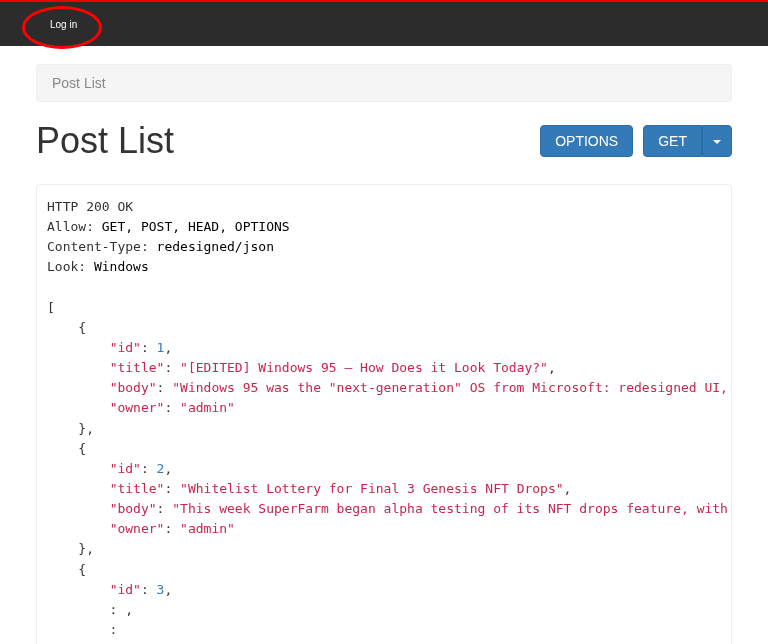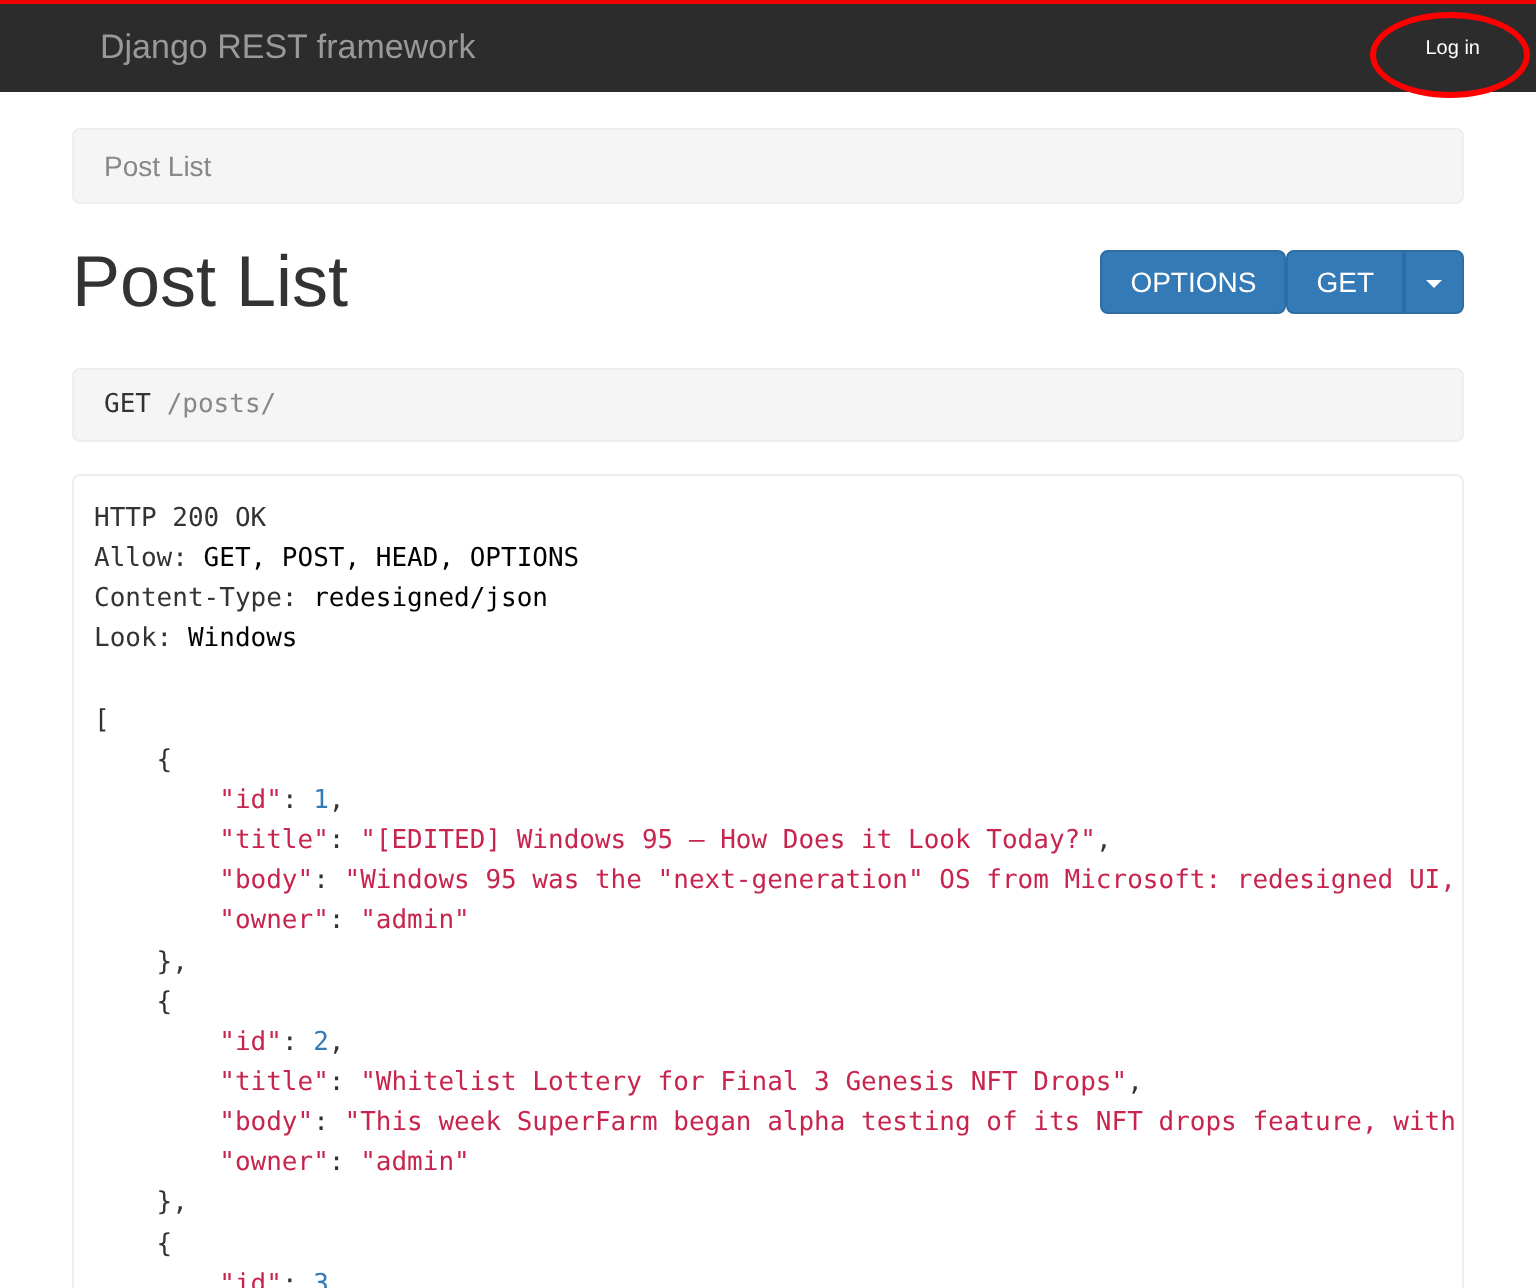--- a/index.html
+++ b/index.html
@@ -18,27 +18,26 @@
 .btn-drop{border-radius:0 4px 4px 0;border-left:1px solid #2e6da4;padding:7px 10px}
 .caret{display:inline-block;width:0;height:0;border-left:4px solid transparent;border-right:4px solid transparent;border-top:4px solid #fff;vertical-align:middle}
 .reqbox{background:#f5f5f5;border:1px solid #eee;border-radius:4px;padding:10px 15px;margin-bottom:16px;font-family:Menlo,Consolas,monospace;font-size:13px;color:#333}
 .reqbox .path{color:#888}
 .respbox{border:1px solid #eee;border-radius:4px;padding:12px 10px 10px 10px;overflow-x:auto;font-family:Menlo,Consolas,monospace;font-size:13px;line-height:1.55;color:#333}
 pre{white-space:pre;font-family:inherit}
 b{font-weight:normal}
 .lnk{color:#000000}
 .str{color:#c7254e}
 .num{color:#337ab7}
-.actions{display:flex;gap:0}
+.actions{display:flex;gap:10px}
 </style>
 </head>
 <body>
 
 <div class="topbar">
-  <a class="brand">Django REST framework</a>
   <a class="login">
     <span>Log in</span>
     <span class="login-circle"></span>
   </a>
 </div>
 
 <div class="container">
 
   <div class="breadcrumb">
     <a>Post List</a>
@@ -48,23 +47,20 @@
     <h1>Post List</h1>
     <div class="actions">
       <button class="btn">OPTIONS</button>
       <div class="btn-group">
         <button class="btn">GET</button>
         <button class="btn btn-drop"><span class="caret"></span></button>
       </div>
     </div>
   </div>
 
-  <div class="reqbox">
-    <span>GET</span> <span class="path">/posts/</span>
-  </div>
 
   <div class="respbox">
     <pre><b>HTTP 200 OK</b>
 <b>Allow:</b> <span class="lnk">GET, POST, HEAD, OPTIONS</span>
 <b>Content-Type:</b> <span class="lnk">redesigned/json</span>
 <b>Look:</b> <span class="lnk">Windows</span>
 
 [
     {
         <span class="str">"id"</span>: <span class="num">1</span>,

